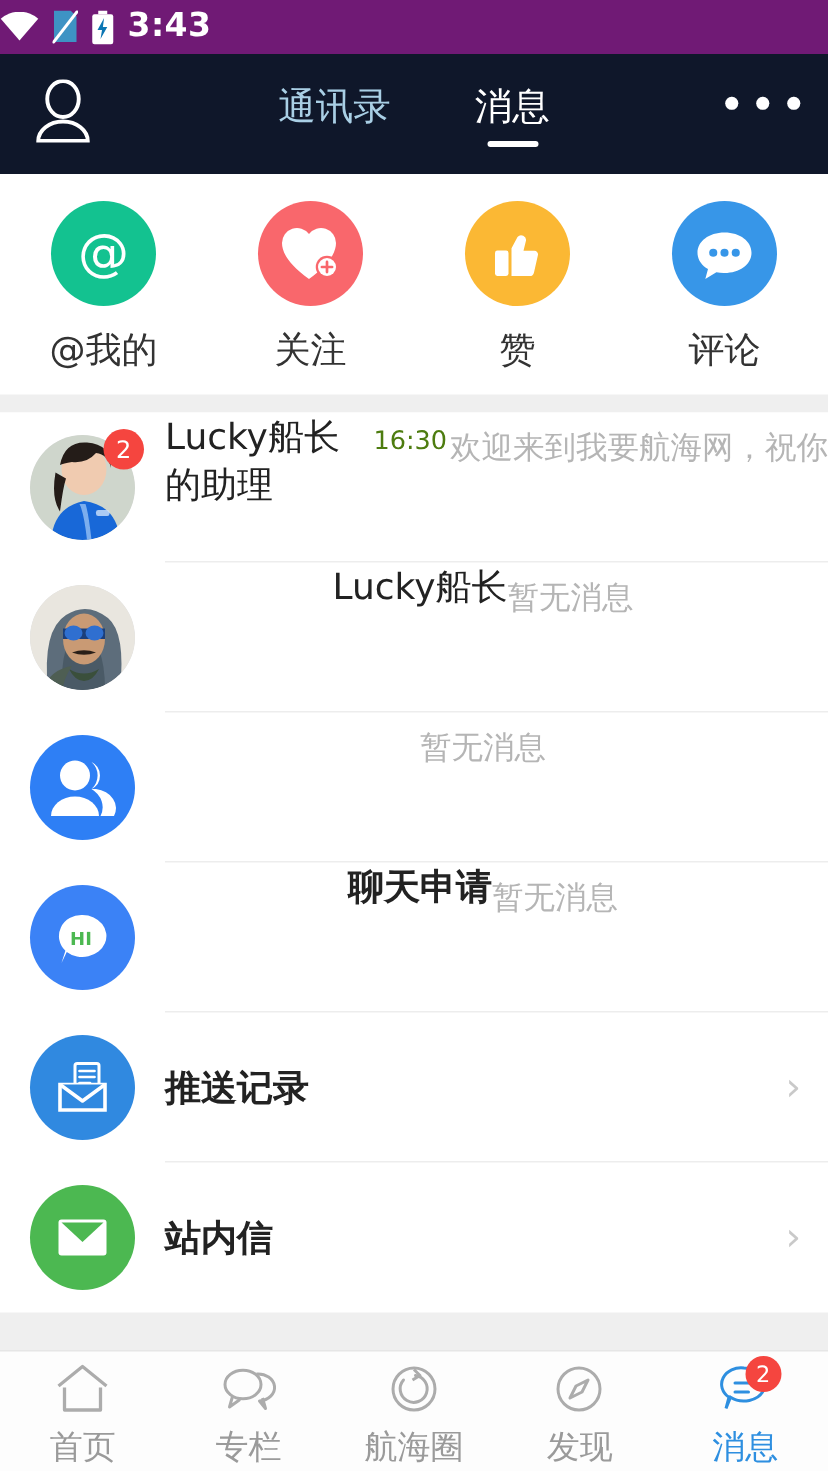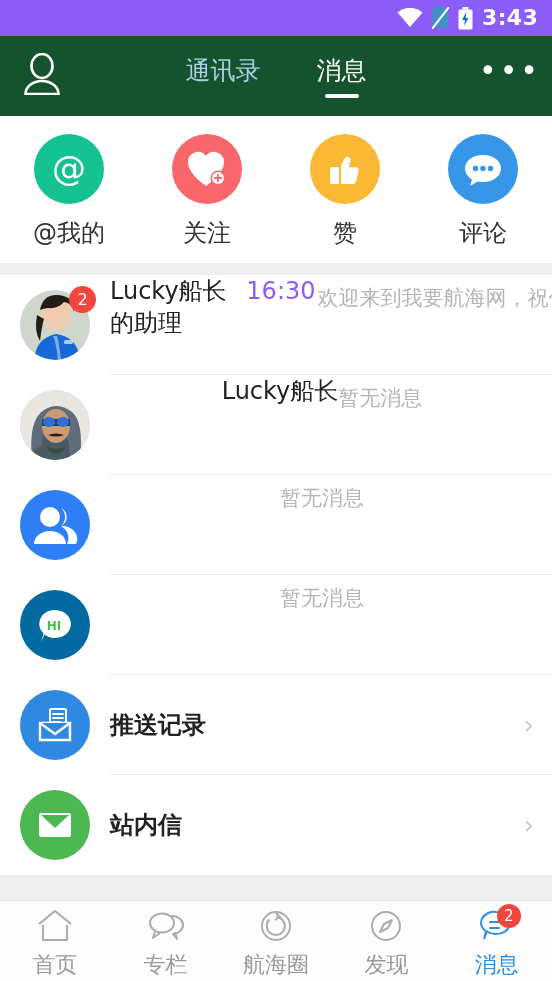--- a/index.html
+++ b/index.html
@@ -7,33 +7,33 @@
   body {
     font-family:"DejaVu Sans","Liberation Sans",sans-serif;
     background:#ffffff;
     overflow:hidden;
     -webkit-font-smoothing:antialiased;
   }
   .phone { position:relative; width:552px; height:981px; background:#fff; }
 
   
   .statusbar {
-    height:36px; background:#8b5cf6;
-    display:flex; align-items:center; justify-content:flex-end;
+    height:36px; background:#701a75;
+    display:flex; align-items:center; 
     padding-right:14px; gap:9px;
   }
   .sb-time {
     color:#fff; font-size:22px; font-weight:bold; letter-spacing:.3px;
     line-height:36px;
   }
   .sb-ico { display:flex; align-items:center; }
 
   
   .header {
-    height:80px; background:#14532d;
+    height:80px; background:#0f172a;
     display:flex; align-items:center; position:relative;justify-content:center;
   }
   .person-btn { width:84px; display:flex; justify-content:center; align-items:center; }
   .tabs { flex:1; display:flex; justify-content:center; align-items:center; gap:52px; }
   .tab { position:relative; padding:4px 2px 14px; }
   .tab-label { font-size:25px; color:#A9CFE5; line-height:30px; }
   .tab.active .tab-label { color:#ffffff; }
   .tab-underline {
     position:absolute; left:50%; transform:translateX(-50%);
     bottom:2px; width:34px; height:4px; background:#fff; border-radius:2px;
@@ -78,21 +78,21 @@
     min-width:27px; height:27px; border-radius:14px;
     background:#F5453F; color:#fff; font-size:16px;
     display:flex; align-items:center; justify-content:center;
     padding:0 6px; font-weight:500;
   }
   .row-body { flex:1; margin-left:20px; position:relative; height:100%;
               display:flex; justify-content:center; }
   .row-top { display:flex; align-items:baseline; }
   .row-title { font-size:24px; color:#222222; font-weight:bold; }
   .row-title.reg { font-weight:normal; }
-  .row-time { margin-left:auto; font-size:24px; color:#8b5cf6; padding-right:2px; }
+  .row-time { margin-left:auto; font-size:17px; color:#4d7c0f; padding-right:2px; }
   .row-sub {
     font-size:21px; color:#B5B5B5; margin-top:9px;
     white-space:nowrap; overflow:hidden; text-overflow:ellipsis;
     max-width:420px;
   }
   .divider {
     position:absolute; left:110px; right:0; bottom:0; height:1px; background:#EDEDED;
   }
   .chev { margin-left:auto; color:#C9C9C9; font-size:26px; line-height:26px; }
   .row-single { display:flex; align-items:center; width:100%; height:100%; }
@@ -298,28 +298,32 @@
         </div>
       </div>
       <div class="row-body">
         <div class="row-sub">暂无消息</div>
       </div>
       <div class="divider"></div>
     </div>
 
     <div class="row tall">
       <div class="avatar-wrap">
-        <div class="avatar" style="background:#0369a1">
+        <div class="avatar" style="background:#3b82f6">
           <svg width="44" height="42" viewBox="0 0 44 42">
             <path d="M22 6 a16 14 0 1 1-10.5 24.6 L8 38 l2.6-8.2 A15 14 0 0 1 22 6 Z" fill="#fff"></path>
             <text x="21" y="26" font-size="12" font-family="DejaVu Sans, sans-serif" font-weight="bold" fill="#4CB851" text-anchor="middle">HI</text>
           </svg>
         </div>
       </div>
       <div class="row-body">
+        <div class="row-top">
+          <span class="row-title">聊天申请</span>
+
+        </div>
         <div class="row-sub">暂无消息</div>
       </div>
       <div class="divider"></div>
     </div>
 
     <div class="row tall">
       <div class="avatar-wrap">
         <div class="avatar" style="background:#3089E0">
           <svg width="44" height="42" viewBox="0 0 44 42">
             <rect x="17" y="5" width="16" height="16" rx="1.5" fill="none" stroke="#fff" stroke-width="2"></rect>

